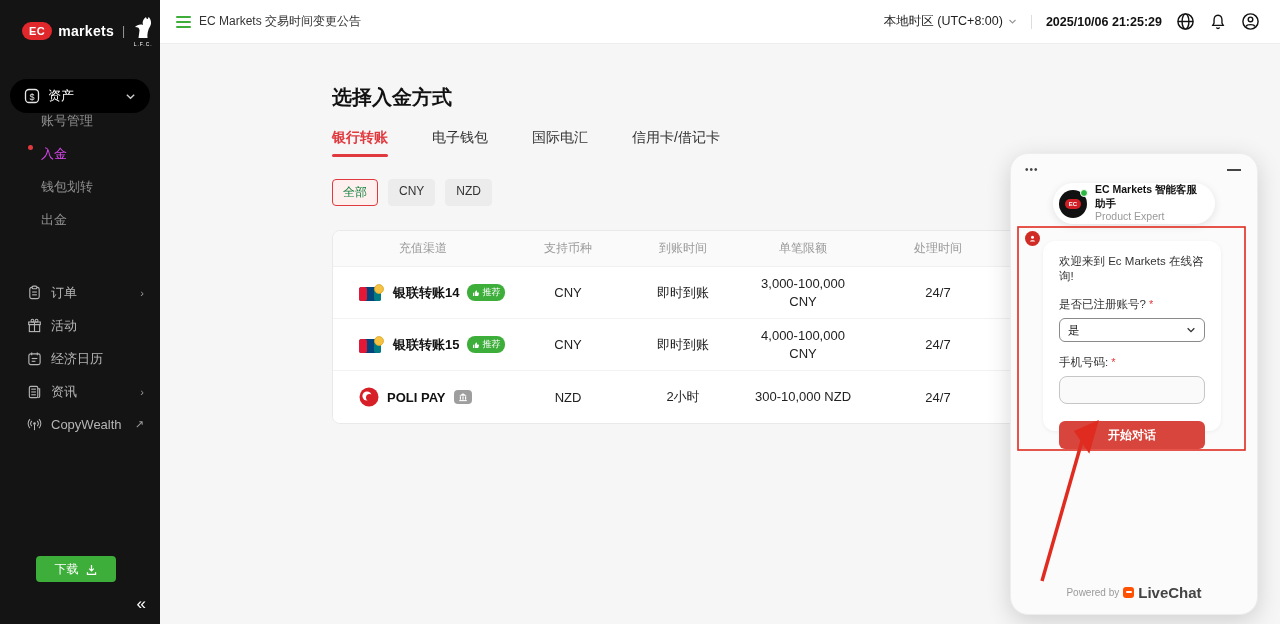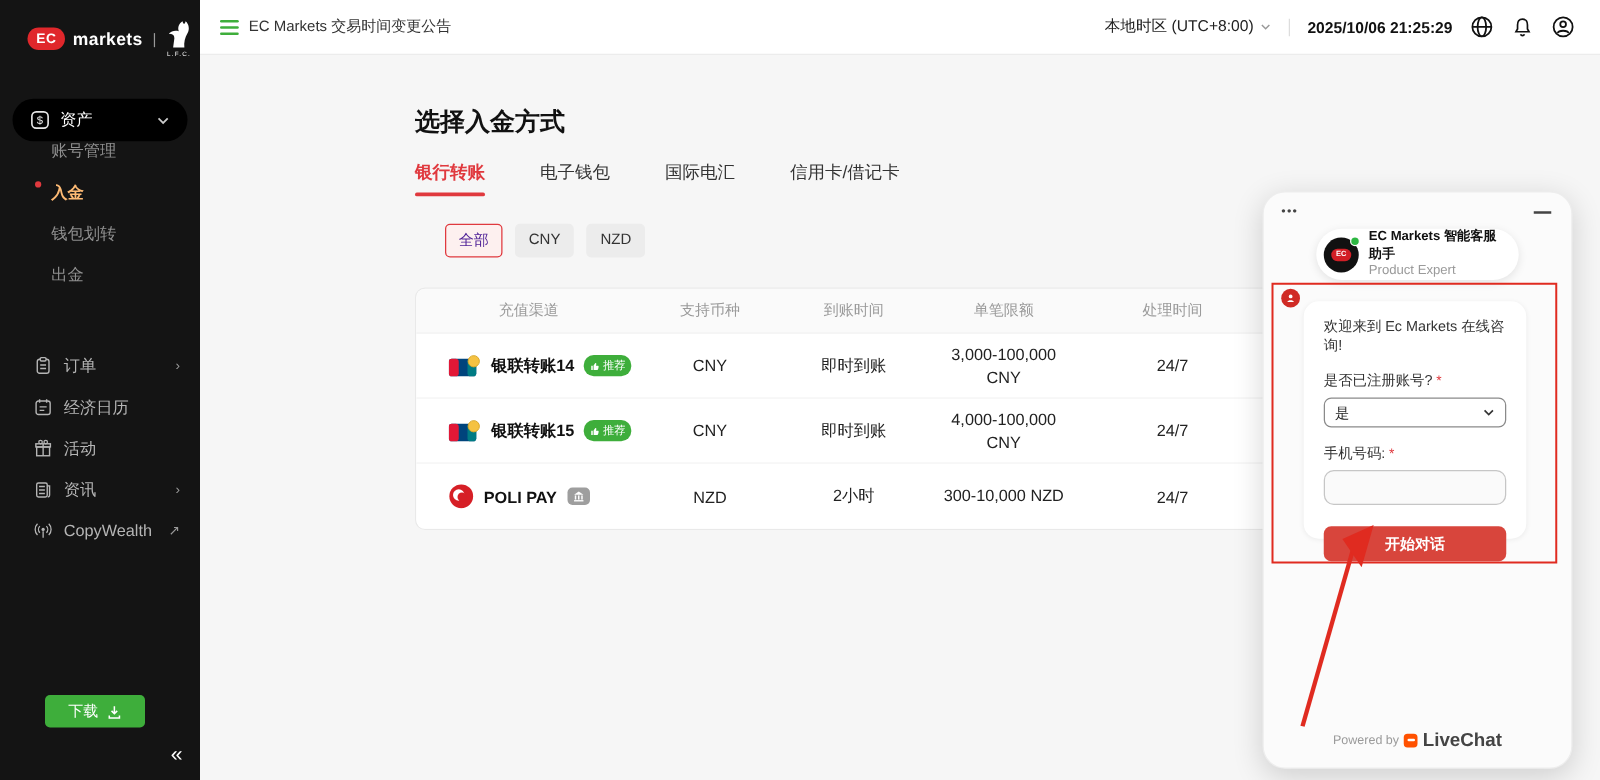--- a/index.html
+++ b/index.html
@@ -11,21 +11,21 @@
   .logo-row { display:flex; align-items:center; gap:6px; padding:14px 0 0 22px; }
   .ec-oval { background:#e0272b; color:#fff; font-weight:bold; font-size:11px; border-radius:10px; padding:3px 7px; letter-spacing:.5px; }
   .markets-txt { color:#fff; font-size:14px; font-weight:bold; letter-spacing:.3px; }
   .logo-div { color:#9a9a9a; font-size:12px; margin:0 2px; }
   .lfc-wrap { display:flex; flex-direction:column; align-items:center; margin-top:2px; }
   .lfc-txt { color:#fff; font-size:5px; letter-spacing:1px; margin-top:1px; }
   .assets-pill { position:absolute; left:10px; top:79px; width:140px; height:34px; background:#000; border-radius:17px; display:flex; align-items:center; padding:0 14px; cursor:pointer; }
   .assets-pill .lbl { color:#fff; font-size:13px; margin-left:8px; flex:1; }
   .sub-list { position:absolute; left:0; top:112px; width:160px; }
   .sub-item { height:33px; display:flex; align-items:flex-start; padding-left:41px; font-size:13px; color:#8f8f8f; cursor:pointer; position:relative; }
-  .sub-item.active { color:#fdba74; font-weight:bold; }
+  .sub-item.active { color:#d946ef; font-weight:normal; }
   .sub-item .dot { position:absolute; left:28px; width:5px; height:5px; border-radius:50%; background:#e0393e; }
   .menu-list { position:absolute; left:2px; top:276px; width:160px; }
   .menu-item { height:33px; display:flex; align-items:center; padding:0 18px 0 25px; color:#b5b5b5; font-size:13px; cursor:pointer; }
   .menu-item .lbl { margin-left:9px; flex:1; }
   .menu-item .chev { color:#9a9a9a; font-size:11px; }
   .dl-btn { position:absolute; left:36px; top:556px; width:80px; height:26px; background:#3eae3b; border:none; border-radius:4px; color:#fff; font-size:12px; display:flex; align-items:center; justify-content:center; gap:6px; cursor:pointer; font-family:inherit; }
   .collapse { position:absolute; right:14px; bottom:10px; color:#fff; font-size:17px; cursor:pointer; }
 
   
   .topbar { position:absolute; left:160px; top:0; width:1120px; height:44px; background:#fff; border-bottom:1px solid #ececec; display:flex; align-items:center; padding:0 20px 0 16px; z-index:4; }
@@ -40,21 +40,21 @@
 
   
   .content { position:absolute; left:332px; top:44px; width:880px; }
   .page-title { font-size:20px; font-weight:bold; color:#111; margin-top:40px; }
   .tabs { display:flex; gap:44px; margin-top:18px; }
   .tab { font-size:14px; color:#333; padding-bottom:10px; cursor:pointer; position:relative; }
   .tab.active { color:#e0393e; font-weight:bold; }
   .tab.active::after { content:""; position:absolute; left:0; right:0; bottom:0; height:3px; background:#e0393e; border-radius:2px; }
   .chips { display:flex; gap:10px; margin-top:22px; }
   .chip { font-size:12px; padding:4px 10px; border-radius:4px; background:#ececec; color:#333; border:1px solid #ececec; cursor:pointer; }
-  .chip.active { background:#fdf0ef; border-color:#e0393e; color:#4c1d95;margin-left:24px; }
+  .chip.active { background:#fdf0ef; border-color:#e0393e; color:#15803d; }
 
   .dep-table { margin-top:24px; width:878px; background:#fff; border:1px solid #e9e9e9; border-radius:8px; overflow:hidden; }
   .tr { display:flex; align-items:center; }
   .thead { height:36px; background:#fafafa; border-bottom:1px solid #f0f0f0; }
   .th { font-size:12px; color:#9a9a9a; text-align:center; }
   .row { height:52px; border-bottom:1px solid #f2f2f2; background:#fff; cursor:pointer; }
   .row:last-child { border-bottom:none; }
   .c1 { width:180px; padding-left:26px; display:flex; align-items:center; gap:8px; }
   .c2 { width:110px; } .c3 { width:120px; } .c4 { width:120px; } .c5 { width:150px; }
   .cell { font-size:13px; color:#222; text-align:center; }
@@ -143,37 +143,37 @@
           <rect x="3" y="2.5" width="10" height="12" rx="2" fill="none" stroke="#b5b5b5" stroke-width="1.2"></rect>
           <rect x="5.5" y="1.2" width="5" height="2.8" rx="1" fill="#141414" stroke="#b5b5b5" stroke-width="1.2"></rect>
           <line x1="5.5" y1="7.5" x2="10.5" y2="7.5" stroke="#b5b5b5" stroke-width="1.2"></line>
           <line x1="5.5" y1="10.5" x2="10.5" y2="10.5" stroke="#b5b5b5" stroke-width="1.2"></line>
         </svg>
       <span class="lbl">订单</span>
       <span class="chev">›</span>
     </div>
     <div class="menu-item">
       <svg width="15" height="15" viewBox="0 0 16 16">
+          <rect x="2.5" y="7" width="11" height="7.5" fill="none" stroke="#b5b5b5" stroke-width="1.2"></rect>
+          <rect x="1.8" y="4.3" width="12.4" height="2.7" fill="none" stroke="#b5b5b5" stroke-width="1.2"></rect>
+          <line x1="8" y1="4.3" x2="8" y2="14.5" stroke="#b5b5b5" stroke-width="1.2"></line>
+          <circle cx="5.8" cy="2.8" r="1.5" fill="none" stroke="#b5b5b5" stroke-width="1.1"></circle>
+          <circle cx="10.2" cy="2.8" r="1.5" fill="none" stroke="#b5b5b5" stroke-width="1.1"></circle>
+        </svg>
+      <span class="lbl">活动</span>
+    </div>
+    <div class="menu-item">
+      <svg width="15" height="15" viewBox="0 0 16 16">
           <rect x="2" y="3" width="12" height="11.5" rx="2" fill="none" stroke="#b5b5b5" stroke-width="1.2"></rect>
           <line x1="5" y1="1.5" x2="5" y2="4.5" stroke="#b5b5b5" stroke-width="1.2"></line>
           <line x1="11" y1="1.5" x2="11" y2="4.5" stroke="#b5b5b5" stroke-width="1.2"></line>
           <line x1="5" y1="8" x2="11" y2="8" stroke="#b5b5b5" stroke-width="1.2"></line>
           <line x1="5" y1="11" x2="9" y2="11" stroke="#b5b5b5" stroke-width="1.2"></line>
         </svg>
       <span class="lbl">经济日历</span>
-    </div>
-    <div class="menu-item">
-      <svg width="15" height="15" viewBox="0 0 16 16">
-          <rect x="2.5" y="7" width="11" height="7.5" fill="none" stroke="#b5b5b5" stroke-width="1.2"></rect>
-          <rect x="1.8" y="4.3" width="12.4" height="2.7" fill="none" stroke="#b5b5b5" stroke-width="1.2"></rect>
-          <line x1="8" y1="4.3" x2="8" y2="14.5" stroke="#b5b5b5" stroke-width="1.2"></line>
-          <circle cx="5.8" cy="2.8" r="1.5" fill="none" stroke="#b5b5b5" stroke-width="1.1"></circle>
-          <circle cx="10.2" cy="2.8" r="1.5" fill="none" stroke="#b5b5b5" stroke-width="1.1"></circle>
-        </svg>
-      <span class="lbl">活动</span>
     </div>
     <div class="menu-item">
       <svg width="15" height="15" viewBox="0 0 16 16">
           <rect x="2.5" y="2.5" width="9" height="12" rx="1.5" fill="none" stroke="#b5b5b5" stroke-width="1.2"></rect>
           <path d="M11.5 5 h2 v8 a1.5 1.5 0 0 1 -1.5 1.5" fill="none" stroke="#b5b5b5" stroke-width="1.2"></path>
           <line x1="4.5" y1="5.5" x2="9.5" y2="5.5" stroke="#b5b5b5" stroke-width="1.2"></line>
           <line x1="4.5" y1="8.5" x2="9.5" y2="8.5" stroke="#b5b5b5" stroke-width="1.2"></line>
           <line x1="4.5" y1="11.5" x2="9.5" y2="11.5" stroke="#b5b5b5" stroke-width="1.2"></line>
         </svg>
       <span class="lbl">资讯</span>

